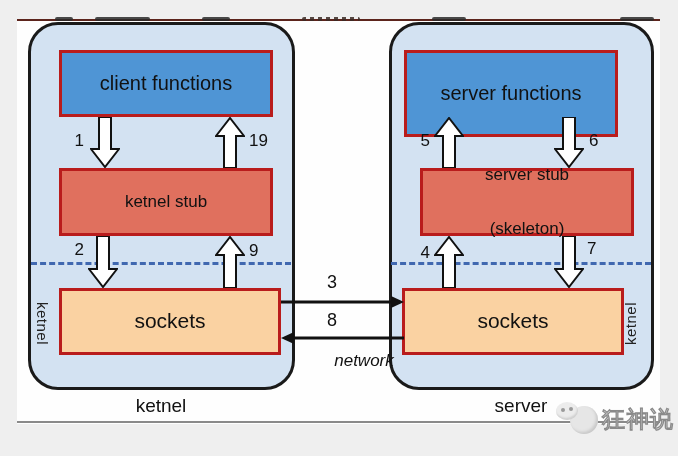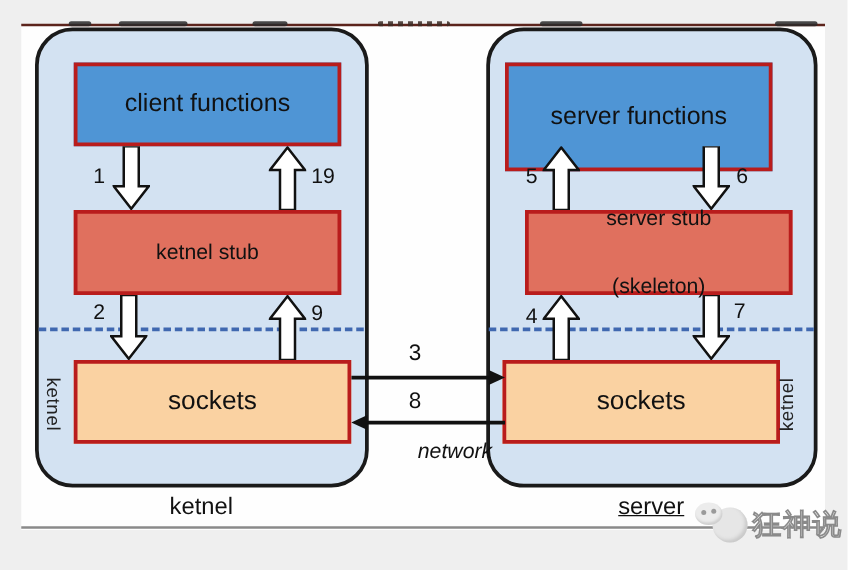--- a/index.html
+++ b/index.html
@@ -65,21 +65,21 @@
   .kernel-label{
     position:absolute;font-size:15px;color:#222;letter-spacing:.5px;
     width:70px;text-align:center;
   }
   .kernel-left{left:7px;top:315px;transform:rotate(90deg);}
   .kernel-right{left:595px;top:315px;transform:rotate(-90deg);}
   .side-label{
     position:absolute;top:395px;font-size:19px;text-align:center;width:120px;
   }
   .label-client{left:101px;}
-  .label-server{left:461px;text-decoration:underline;}
+  .label-server{left:461px;}
   .bottom-divider{
     position:absolute;left:17px;top:421px;width:643px;height:2px;background:#8a8a8a;
   }
   .watermark{
     position:absolute;left:548px;top:398px;width:125px;height:42px;
   }
   .wm-logo{position:absolute;left:8px;top:4px;width:44px;height:34px;}
   .wm-circle-big{
     position:absolute;left:14px;top:4px;width:28px;height:28px;border-radius:50%;
     background:#e6e6e6;box-shadow:inset -2px -2px 3px #c9c9c9;

